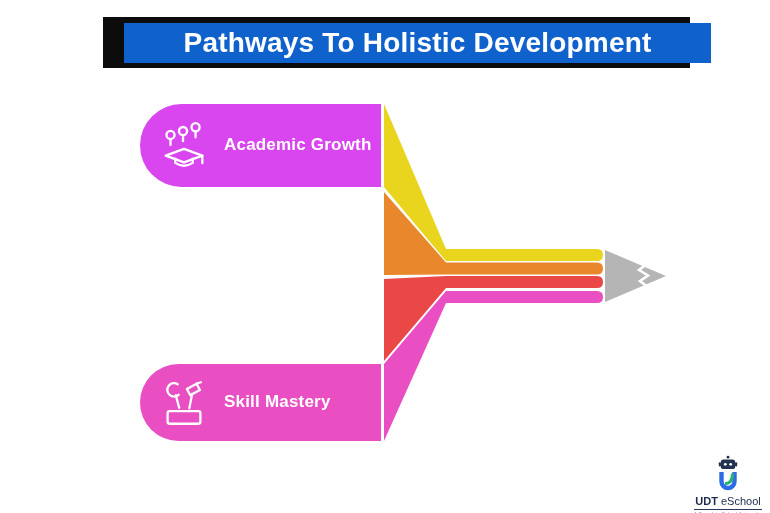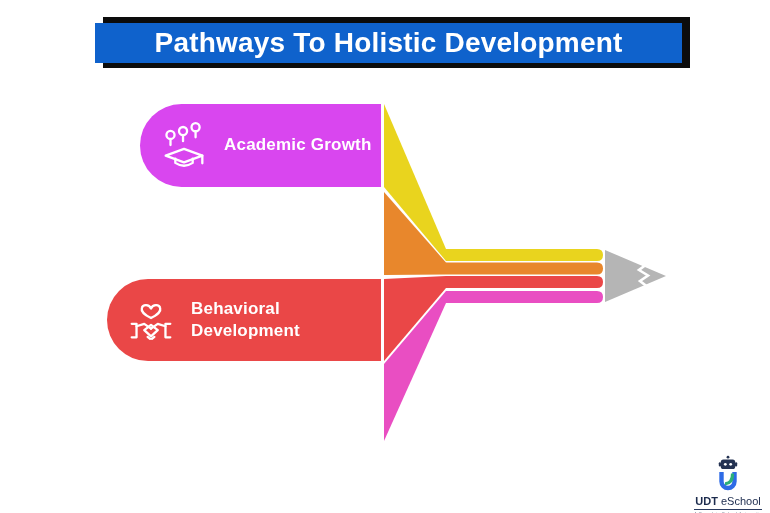--- a/index.html
+++ b/index.html
@@ -37,21 +37,21 @@
     margin:1px 6px 0 6px;padding-top:1.5px;border-top:1px solid #2a3a5f;
     font-size:4.5px;color:#7d8698;letter-spacing:.3px;white-space:nowrap;
   }
 </style>
 </head>
 <body>
 
 <div id="stage">
 
   <div class="title-shadow" style="background: rgb(12, 12, 12);"></div>
-  <div class="title-bar" style="background: rgb(15, 98, 204);">
+  <div class="title-bar" style="background: rgb(15, 98, 204); margin-left: 29px;">
     <div class="title-text">Pathways To Holistic Development</div>
   </div>
 
   <svg id="dart-svg" viewBox="0 0 770 513" xmlns="http://www.w3.org/2000/svg">
 
     <polygon points="384,104 446,249 446,261 384,187" style="fill: rgb(233, 212, 30);"></polygon>
     <polygon points="384,192 446,262.5 446,274.5 384,275" style="fill: rgb(232, 135, 44);"></polygon>
     <polygon points="384,279 446,276 446,288 384,361" style="fill: rgb(234, 71, 71);"></polygon>
     <polygon points="384,364 446,291 446,303 384,441" style="fill: rgb(233, 78, 194);"></polygon>
 
@@ -75,35 +75,34 @@
           <circle cx="40" cy="8.5" r="4.2"></circle>
         <path d="M28,31 L47,38 28,45 9,38 Z"></path>
         <path d="M19,41 v4.5 c6,4 12,4 18,0 V41"></path>
         <path d="M47,38 v8"></path>
       </svg>
     </span>
     <span class="band-label">Academic Growth</span>
   </div>
 
 
-  <div class="band band-3" style="background: rgb(234, 71, 71);">
+
+  <div class="band band-4" style="background: rgb(233, 78, 194);">
     <span class="band-icon">
       <svg viewBox="0 0 56 56" fill="none" stroke="#ffffff" stroke-width="2.4" stroke-linecap="round" stroke-linejoin="round">
-        <path d="M28,16 C26,11.5 19.5,11.5 18.5,15.5 C17.5,19 22,23 28,26 C34,23 38.5,19 37.5,15.5 C36.5,11.5 30,11.5 28,16 Z"></path>
-        <path d="M8,32 h5 v14 h-5"></path>
-        <path d="M48,32 h-5 v14 h5"></path>
-        <path d="M13,34.5 l8,-2.5 7,5"></path>
-        <path d="M43,34.5 l-8,-2.5 -7,5"></path>
-        <path d="M21,38.5 l7,6.5 7,-6.5 -7,-5.5 Z"></path>
-        <path d="M24.5,45.5 l2.5,2 M31.5,45.5 l-2.5,2"></path>
+        <path d="M21.5,8.5 A7,7 0 1 0 22.5,19.5"></path>
+        <path d="M19.5,20 l3.5,13"></path>
+        <path d="M31,13.5 l10,-5.5 3.5,6.5 -10,5.5 Z"></path>
+        <path d="M41,8 l4.5,-1.5"></path>
+        <path d="M36.5,18.5 l-3,15"></path>
+        <rect x="11" y="36.5" width="34" height="13" rx="2"></rect>
       </svg>
     </span>
-    <span class="band-label">Behavioral Development</span>
+    <span class="band-label">Skill Mastery</span>
   </div>
-
 
   <div class="logo">
     <svg class="logo-mark" viewBox="0 0 40 40">
       <circle cx="20" cy="2.2" r="1.4" fill="#243252"></circle>
       <rect x="12.8" y="4.5" width="14.4" height="9.5" rx="2.6" fill="#243252"></rect>
       <rect x="10.8" y="7.2" width="2.2" height="4.4" rx="1.1" fill="#243252"></rect>
       <rect x="27" y="7.2" width="2.2" height="4.4" rx="1.1" fill="#243252"></rect>
       <circle cx="17.3" cy="9.3" r="1.4" fill="#ffffff"></circle>
       <circle cx="22.7" cy="9.3" r="1.4" fill="#ffffff"></circle>
       <path d="M13.5,17 v9.5 a6.5,6.5 0 0 0 13,0 v-9.5" fill="none" stroke="#2e6be6" stroke-width="4.4"></path>

